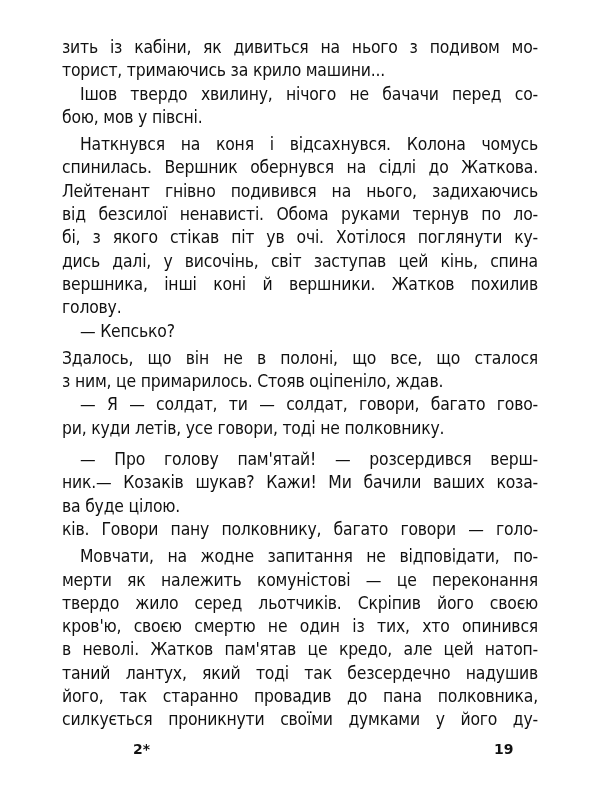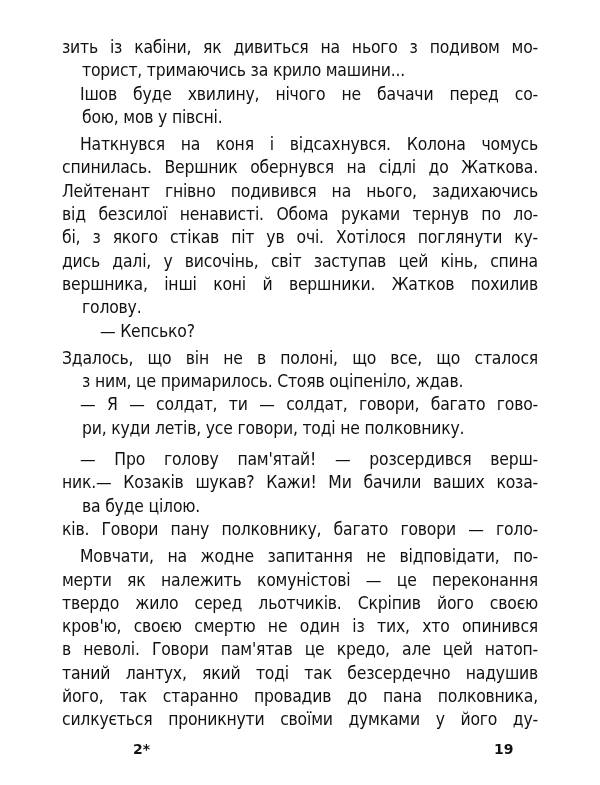--- a/index.html
+++ b/index.html
@@ -9,40 +9,40 @@
     font-family: "DejaVu Sans", sans-serif;
     font-size: 17.4px; color: #111111;
     font-stretch: condensed;
   }
   .line {
     height: 23.3px; line-height: 23.3px;
     white-space: nowrap;
     text-align: justify; text-align-last: justify;
     letter-spacing: -0.2px;
   }
-  .line.last { text-align-last: left; margin-left: 20px; }
+  .line.last { text-align-last: left; }
   .line.indent { padding-left: 18px; }
   .gap { height: 4px; }
   .footer {
     position: absolute; top: 741px; left: 0; width: 600px;
     font-family: "DejaVu Sans", sans-serif; font-weight: bold; font-size: 14px; color: #111;
   }
   .sig { position: absolute; left: 133px; }
   .pagenum { position: absolute; left: 494px; }
 </style>
 </head>
 <body>
 
 <div class="page">
   <div>
     <div class="line">зить із кабіни, як дивиться на нього з подивом мо-</div>
     <div class="line last">торист, тримаючись за крило машини...</div>
   </div>
   <div>
-    <div class="line indent">Ішов буде хвилину, нічого не бачачи перед со-</div>
+    <div class="line indent">Ішов твердо хвилину, нічого не бачачи перед со-</div>
     <div class="line last">бою, мов у півсні.</div>
   </div>
   <div class="gap"></div>
   <div>
     <div class="line indent">Наткнувся на коня і відсахнувся. Колона чомусь</div>
     <div class="line">спинилась. Вершник обернувся на сідлі до Жаткова.</div>
     <div class="line">Лейтенант гнівно подивився на нього, задихаючись</div>
     <div class="line">від безсилої ненависті. Обома руками тернув по ло-</div>
     <div class="line">бі, з якого стікав піт ув очі. Хотілося поглянути ку-</div>
     <div class="line">дись далі, у височінь, світ заступав цей кінь, спина</div>
@@ -68,21 +68,21 @@
     <div class="line">ник.— Козаків шукав? Кажи! Ми бачили ваших коза-</div>
     <div class="line last">ва буде цілою.</div>
     <div class="line">ків. Говори пану полковнику, багато говори — голо-</div>
   </div>
   <div class="gap"></div>
   <div>
     <div class="line indent">Мовчати, на жодне запитання не відповідати, по-</div>
     <div class="line">мерти як належить комуністові — це переконання</div>
     <div class="line">твердо жило серед льотчиків. Скріпив його своєю</div>
     <div class="line">кров'ю, своєю смертю не один із тих, хто опинився</div>
-    <div class="line">в неволі. Говори пам'ятав це кредо, але цей натоп-</div>
+    <div class="line">в неволі. Жатков пам'ятав це кредо, але цей натоп-</div>
     <div class="line">таний лантух, який тоді так безсердечно надушив</div>
     <div class="line">його, так старанно провадив до пана полковника,</div>
     <div class="line">силкується проникнути своїми думками у його ду-</div>
 
   </div>
 </div>
 
 <div class="footer">
   <span class="sig">2*</span>
   <span class="pagenum">19</span>

